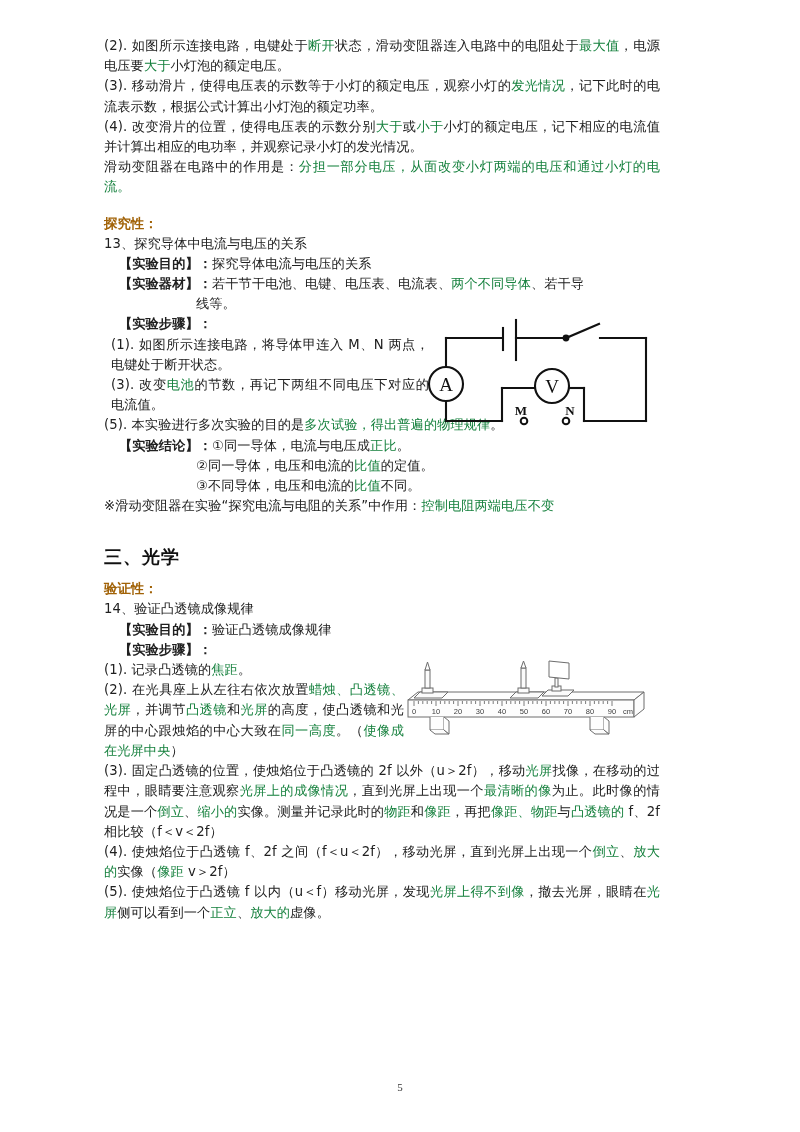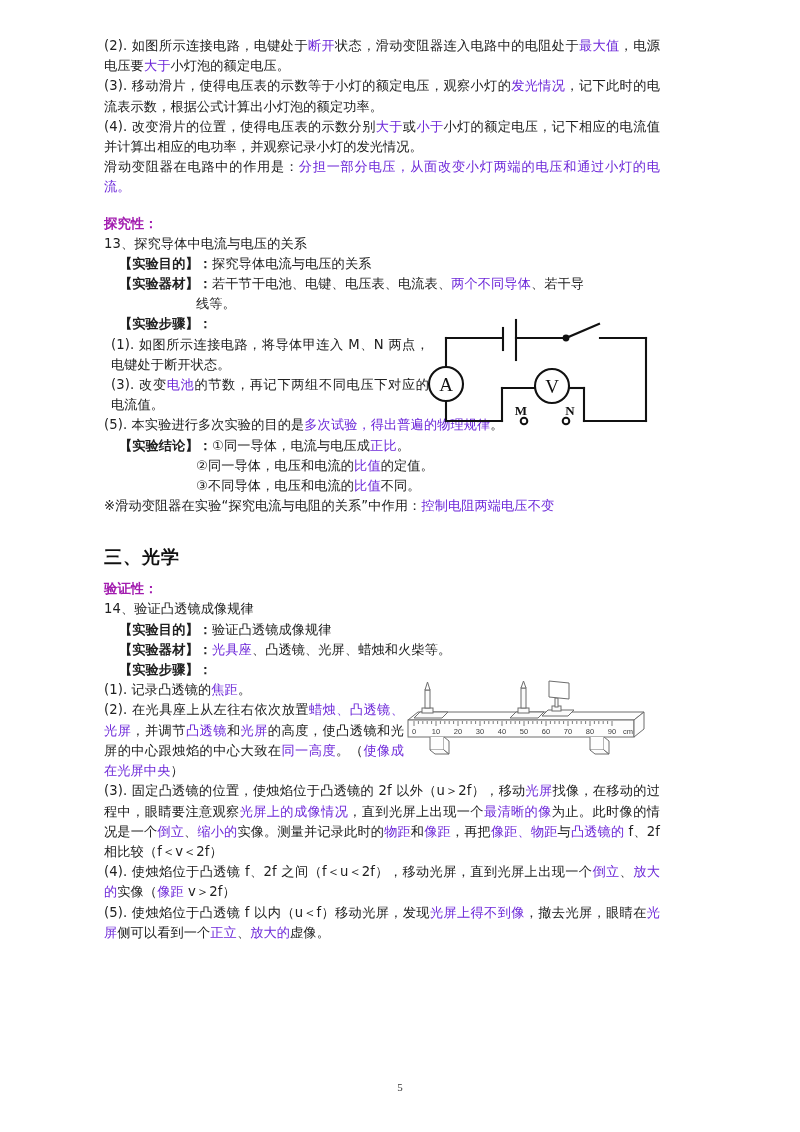--- a/index.html
+++ b/index.html
@@ -35,36 +35,36 @@
     color: #202020;
     letter-spacing: 0.1px;
     white-space: pre-wrap;
     text-align: justify;
   }
   .bold {
     font-weight: bold;
     margin-top: 28px;
   }
   .red {
-    color: #6d28d9;
+    color: #15803d;
   }
   .sect-title {
     font-size: 18px;
     font-weight: bold;
     line-height: 30px;
     color: #111;
     margin-top: 26px;
     margin-bottom: 6px;
     letter-spacing: 1px;
   }
   .sub-bold {
     font-size: 13.4px;
     font-weight: bold;
     line-height: 21px;
-    color: #a21caf;
+    color: #a16207;
     margin-top: 2px;
   }
   .gap {
     height: 13px;
   }
   .pad1 { padding-left: 15px; }
   .pad3 { padding-left: 92px; }
 
   
   .figure-wrap { position: relative; }
@@ -186,21 +186,20 @@
   <div class="ln"><span>※滑动变阻器在实验“探究电流与电阻的关系”中作用：</span><span class="red">控制电阻两端电压不变</span></div>
 
   <div class="sect-title">三、光学</div>
 
   <div class="sub-bold">验证性：</div>
 
   <div class="ln">14、验证凸透镜成像规律</div>
 
   <div class="ln pad1"><span class="bold">【实验目的】：</span><span>验证凸透镜成像规律</span></div>
 
-  <div class="ln pad1"><span class="bold">【实验器材】：</span><span class="red">光具座</span><span>、凸透镜、光屏、蜡烛和火柴等。</span></div>
 
   <div class="ln pad1" style="font-weight:bold">【实验步骤】：</div>
 
   <div class="figure-wrap">
     <div class="fig-bench">
       <svg viewBox="0 0 244 78" width="244" height="78">
         <g stroke="#6d6d6d" stroke-width="1" fill="#fdfdfd">
 
           <polygon points="6,40 232,40 242,32 16,32"></polygon>
           <rect x="6" y="40" width="226" height="17"></rect>

